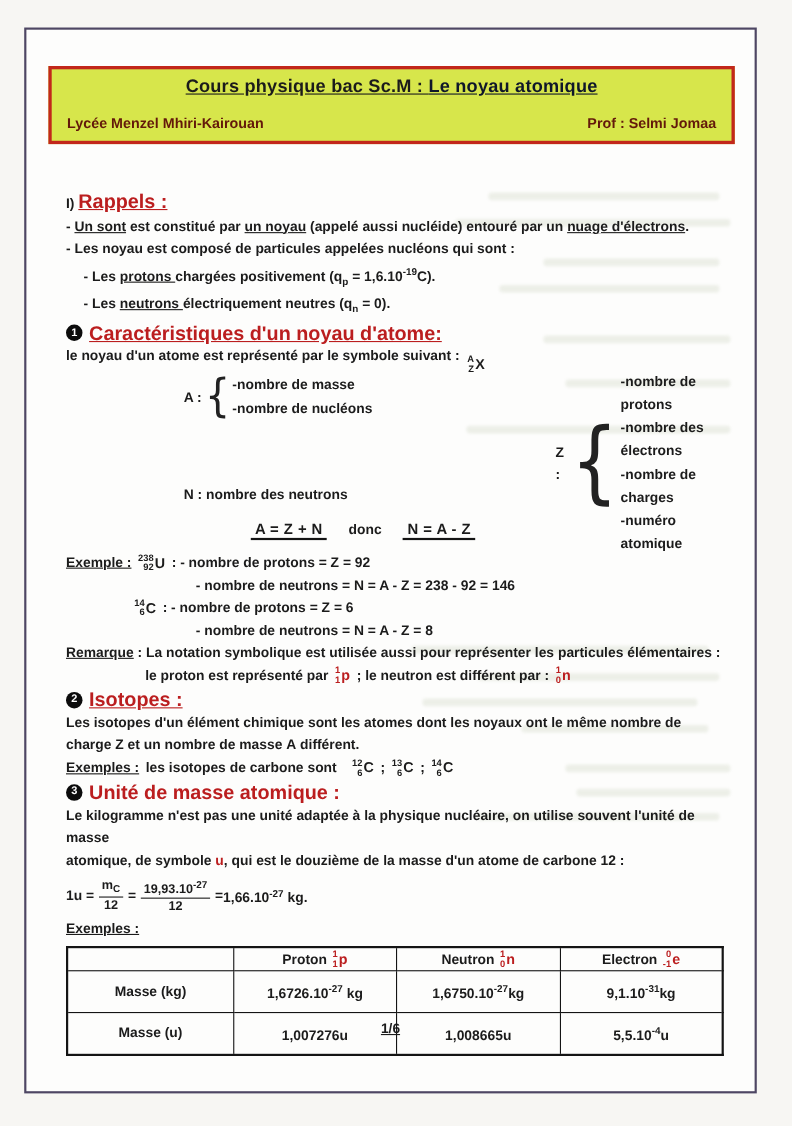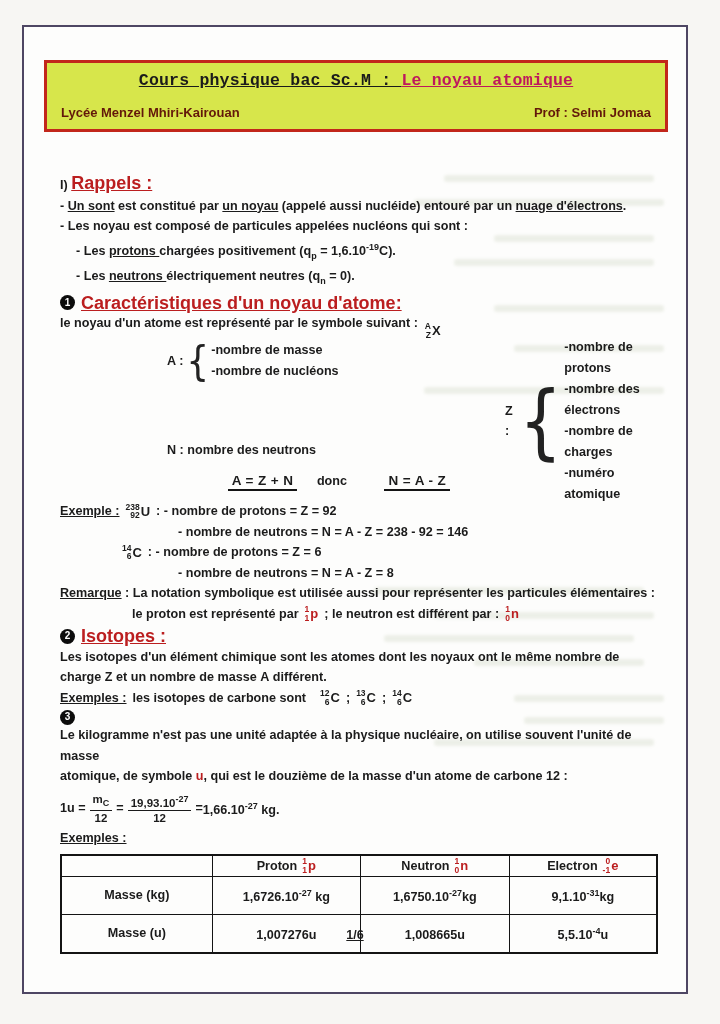--- a/index.html
+++ b/index.html
@@ -16,22 +16,22 @@
   
   .bleed-bar{position:absolute;height:7px;background:#9aa882;opacity:.16;filter:blur(1.5px);border-radius:3px;}
 
   
   .header-box{
     position:absolute;left:20px;top:33px;right:18px;
     border:3px solid #c2271b;background:#d7e64b;
     padding:7px 14px 9px 14px;box-sizing:border-box;
   }
   .title{text-align:center;font-size:16.5px;font-weight:700;letter-spacing:.2px;}
-  .title .ul{text-decoration:underline;font-family:Liberation Mono, monospace;}
-  .t-red{color:#be185d;}
+  .title .ul{text-decoration:underline;}
+  .t-red{color:#0f172a;}
   .header-meta{display:flex;justify-content:space-between;margin-top:15px;
     font-size:13px;font-weight:700;color:#63180a;}
 
   
   .content{position:absolute;left:36px;top:146px;right:26px;font-size:12.6px;font-weight:600;line-height:20.5px;}
   p{margin:0;}
   .ul{text-decoration:underline;}
   .red{color:#bb1e1f;}
   .bold{font-weight:700;}
   .sec-head{display:flex;align-items:center;gap:6px;margin-top:2px;}
@@ -54,21 +54,21 @@
   .a-group,.z-group{display:flex;align-items:center;}
   .z-group{position:absolute;left:338px;top:-3px;}
   .brace{font-weight:400;line-height:1;margin:0 2px 0 3px;font-family:"DejaVu Sans",sans-serif;color:#222;}
   .brace-a{font-size:36px;transform:scaleY(1.15);}
   .brace-z{font-size:68px;transform:scaleY(1.2);}
   .brace-items div{line-height:21px;}
   .n-line{margin-left:107px;margin-top:4px;}
 
   
   .formula-row{text-align:center;margin:10px 60px 10px 0;}
-  .boxed-f{font-weight:700;font-size:13.5px;border-bottom:2px solid #141414;padding:0 4px 1px 4px;letter-spacing:.4px;margin-left:18px;}
+  .boxed-f{font-weight:700;font-size:13.5px;border-bottom:2px solid #141414;padding:0 4px 1px 4px;letter-spacing:.4px;}
   .donc{margin:0 16px;}
 
   .ex-row{display:flex;align-items:center;gap:6px;}
   .ml118{margin-left:118px;}
   .ml62{margin-left:62px;}
   .ml72{margin-left:72px;}
 
   
   .frac{display:inline-flex;flex-direction:column;align-items:center;vertical-align:middle;line-height:12px;font-size:11.5px;margin:0 4px;}
   .frac .num{border-bottom:1.4px solid #1b1b1b;padding:0 3px 1px 3px;}
@@ -240,20 +240,21 @@
           <span class="stack">
             <span>14</span>
             <span>6</span>
           </span>
           <span class="sym">C</span>
         </span>
     </div>
 
     <div class="sec-head">
       <span class="badge">3</span>
+      <span class="sec-title">Unité de masse atomique :</span>
     </div>
     <p>Le kilogramme n'est pas une unité adaptée à la physique nucléaire, on utilise souvent l'unité de masse</p>
     <p><span>atomique, de symbole </span><span class="red bold">u</span><span>, qui est le douzième de la masse d'un atome de carbone 12 :</span></p>
 
     <div class="formula-u">
       <span class="bold">1u = </span>
       <span class="frac">
         <span class="num"><span>m</span><sub>C</sub></span>
         <span class="den">12</span>
       </span>

